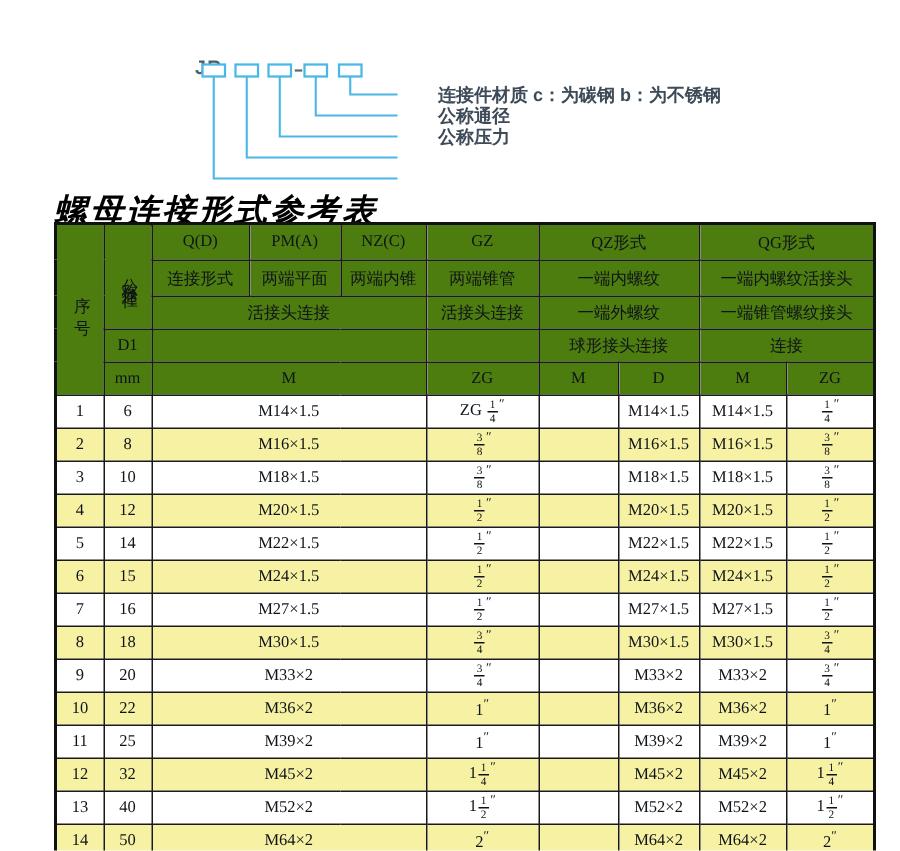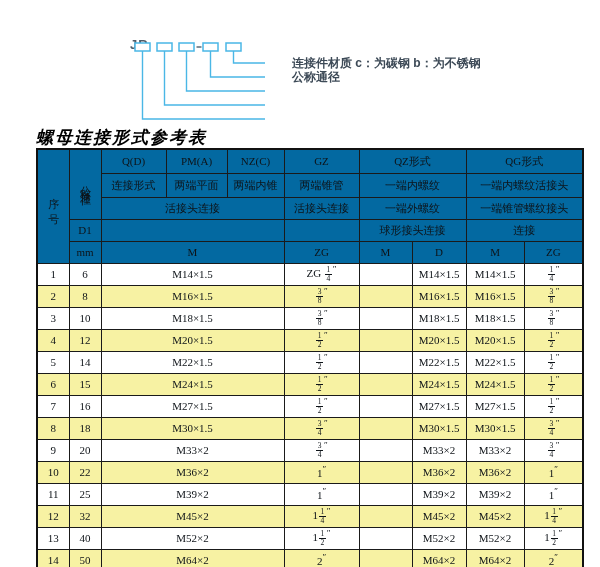--- a/index.html
+++ b/index.html
@@ -10,36 +10,36 @@
   
   .diagram{position:absolute;left:0;top:0;width:600px;height:148px;}
   .diagram svg{position:absolute;left:0;top:0;}
   .dg-title{position:absolute;left:117px;top:20px;font-size:13px;font-weight:bold;color:#2b2f33;letter-spacing:1px;}
   .dg-title .star{color:#1d7dc2;font-size:12px;margin-right:2px;}
   .dg-prefix{position:absolute;left:114px;top:37px;font-size:13px;font-weight:bold;color:#4f5d69;letter-spacing:1px;margin-left:16px;}
   .dg-labels{position:absolute;left:268px;top:56px;display:flex;flex-direction:column;margin-left:24px;}
   .dg-labels .lbl{height:14px;line-height:14px;font-size:12px;font-weight:bold;color:#3d4a57;white-space:nowrap;}
   
   .tbl-title{
-    position:absolute;left:36px;top:126px;font-size:17px;font-weight:bold;font-style:italic;
+    position:absolute;left:36px;top:126px;font-size:22px;font-weight:bold;font-style:italic;
     color:#000;font-family:"Liberation Serif","DejaVu Serif",serif;letter-spacing:2px;
   }
   
   table.ref{
     position:absolute;left:36px;top:148px;width:546px;
     border-collapse:collapse;table-layout:fixed;
     font-family:"Liberation Serif","DejaVu Serif",serif;
     font-size:11px;color:#0e1318;
   }
   table.ref td, table.ref th{
     border:1px solid #1a1a1a;text-align:center;vertical-align:middle;
     padding:0;font-weight:normal;overflow:hidden;white-space:nowrap;
   }
   table.ref{border:2px solid #111;}
-  thead td{background:#0369a1;}
+  thead td{background:#4d7c0f;}
   tbody tr td{background:#ffffff;height:21px;}
   tbody tr.alt td{background:#f7f2a3;}
   .vtext{writing-mode:vertical-rl;text-orientation:upright;display:inline-block;letter-spacing:3px;line-height:1;}
   .vseq{letter-spacing:16px;}
   .fr{display:inline-flex;flex-direction:column;font-size:7.5px;line-height:1.05;vertical-align:middle;margin:0 1px;}
   .fr .n{border-bottom:1px solid #0e1318;padding:0 1.5px;}
   .fr .d{padding:0 1.5px;}
   .in{font-size:9px;vertical-align:super;line-height:1;}
 </style>
 </head>
@@ -64,20 +64,21 @@
       <polyline points="210.5,51 210.5,77 265,77"></polyline>
       <polyline points="186.5,51 186.5,91 265,91"></polyline>
       <polyline points="164.5,51 164.5,105 265,105"></polyline>
       <polyline points="142.5,51 142.5,119 265,119"></polyline>
     </g>
   </svg>
 
   <div class="dg-labels">
     <div class="lbl">连接件材质  c：为碳钢  b：为不锈钢</div>
     <div class="lbl">公称通径</div>
+    <div class="lbl">公称压力</div>
   </div>
 </div>
 
 <div class="tbl-title">螺母连接形式参考表</div>
 
 <table class="ref">
   <colgroup>
     <col style="width:32px">
       <col style="width:32px">
     <col style="width:65px">

